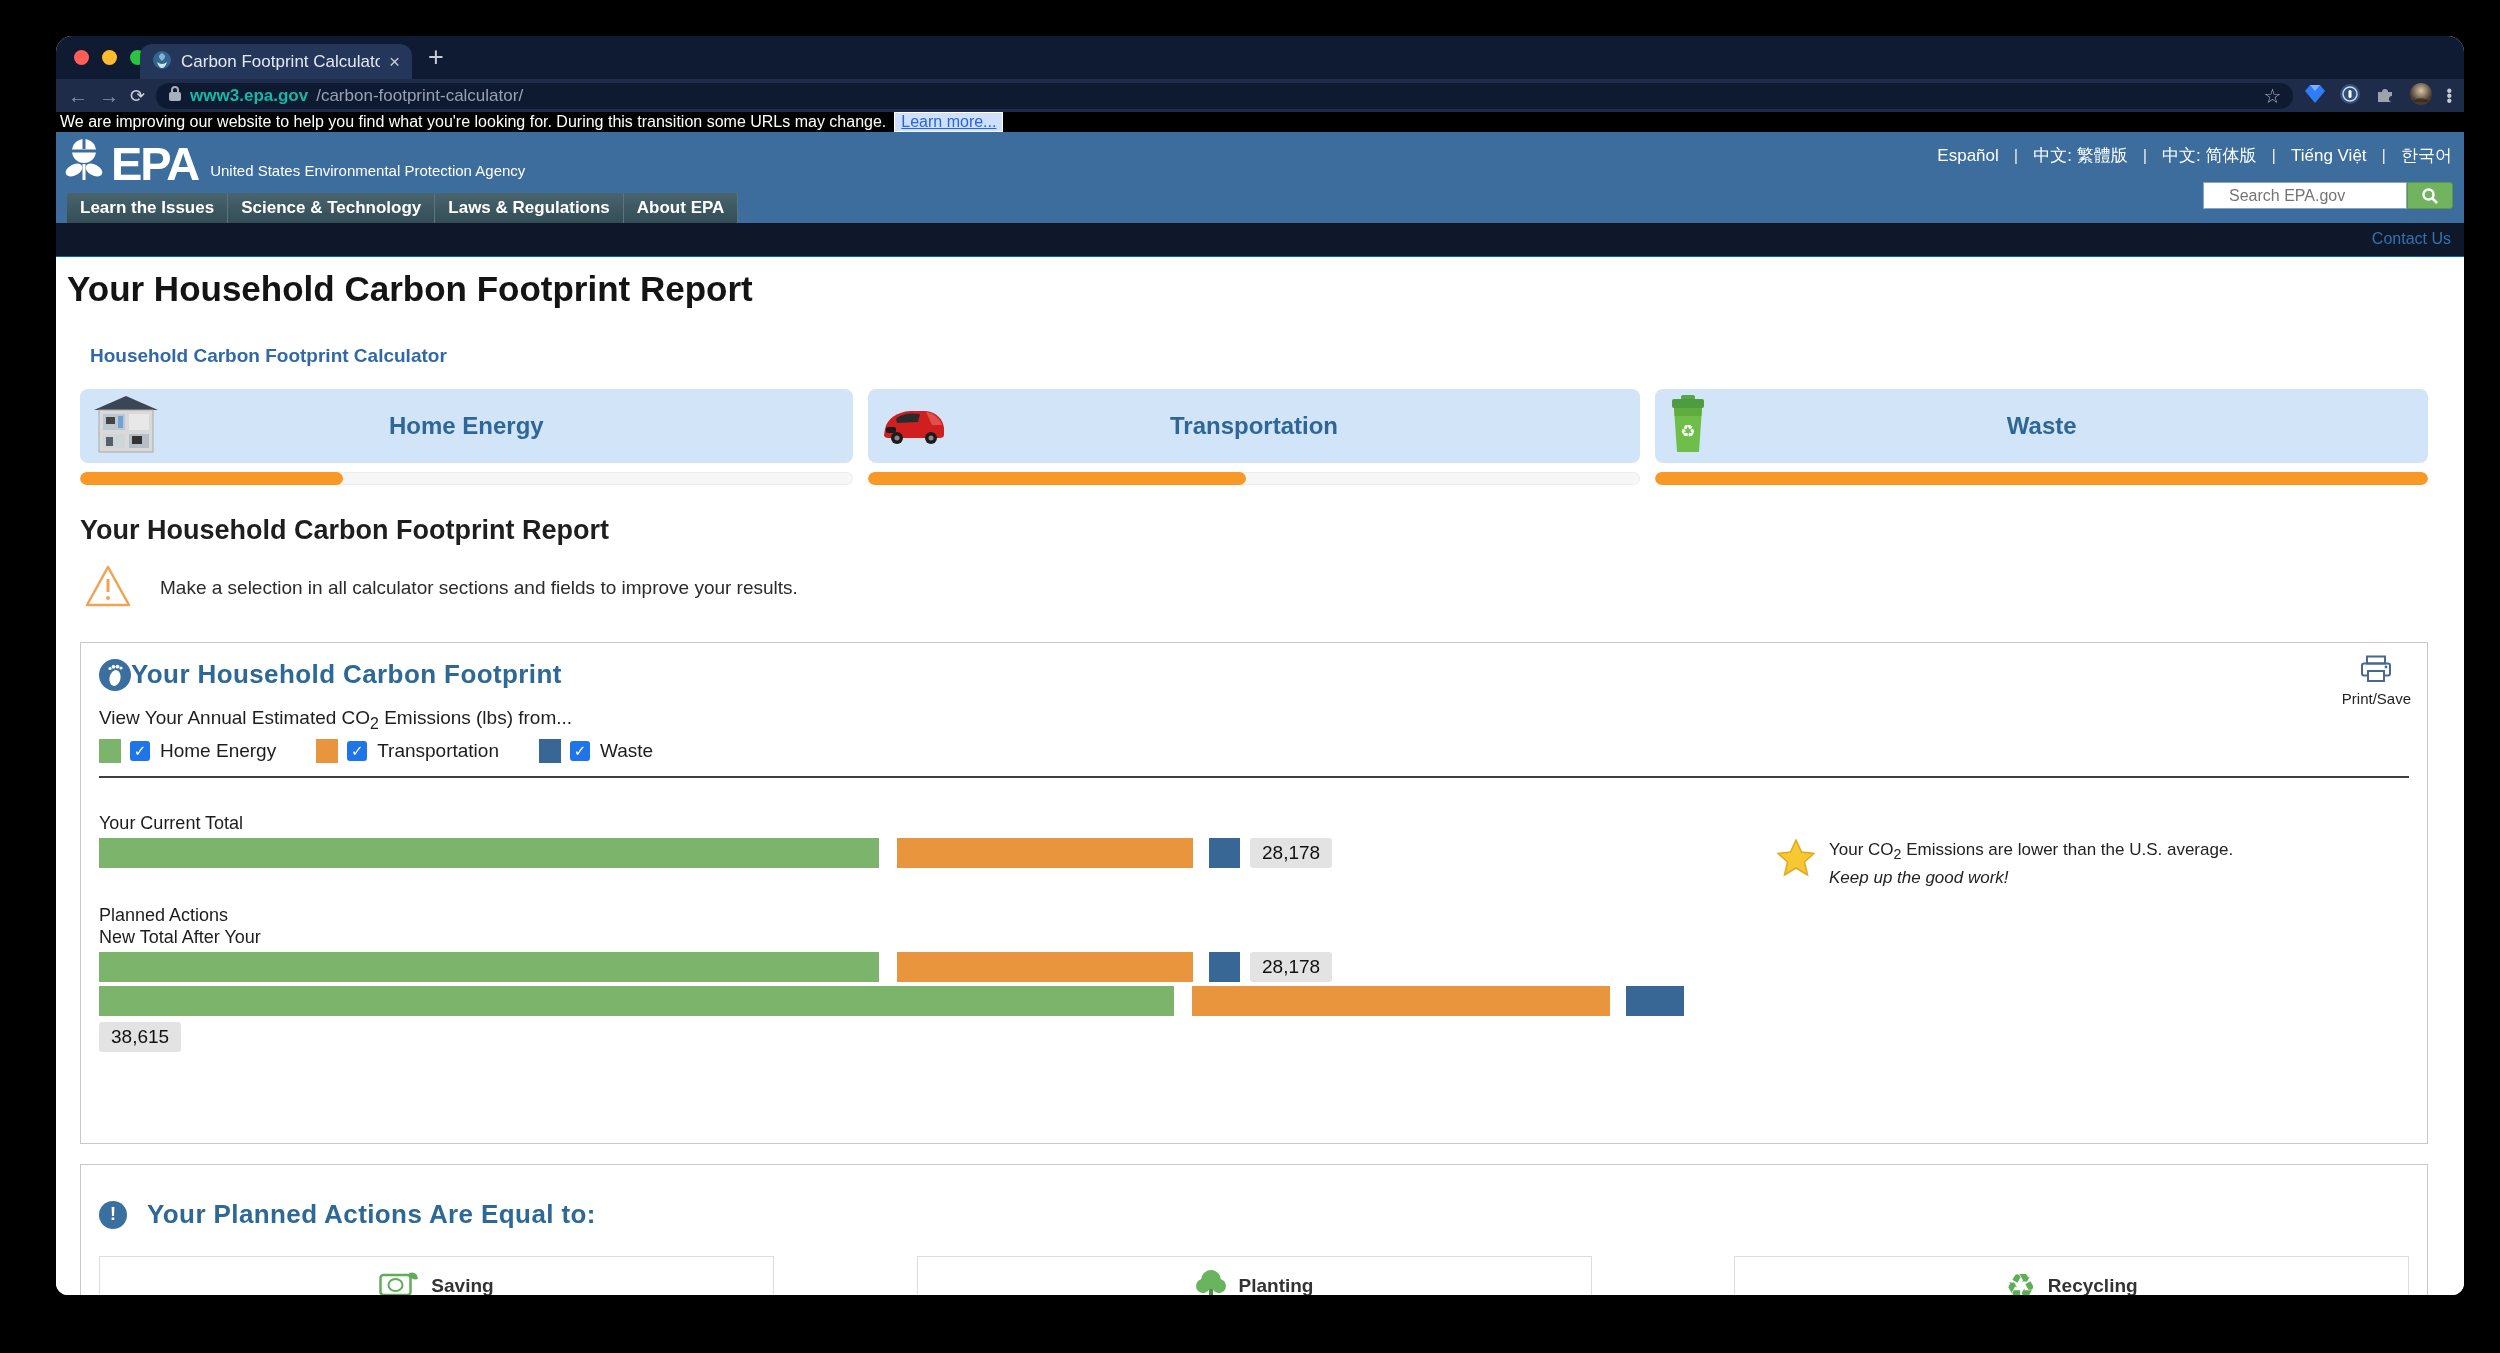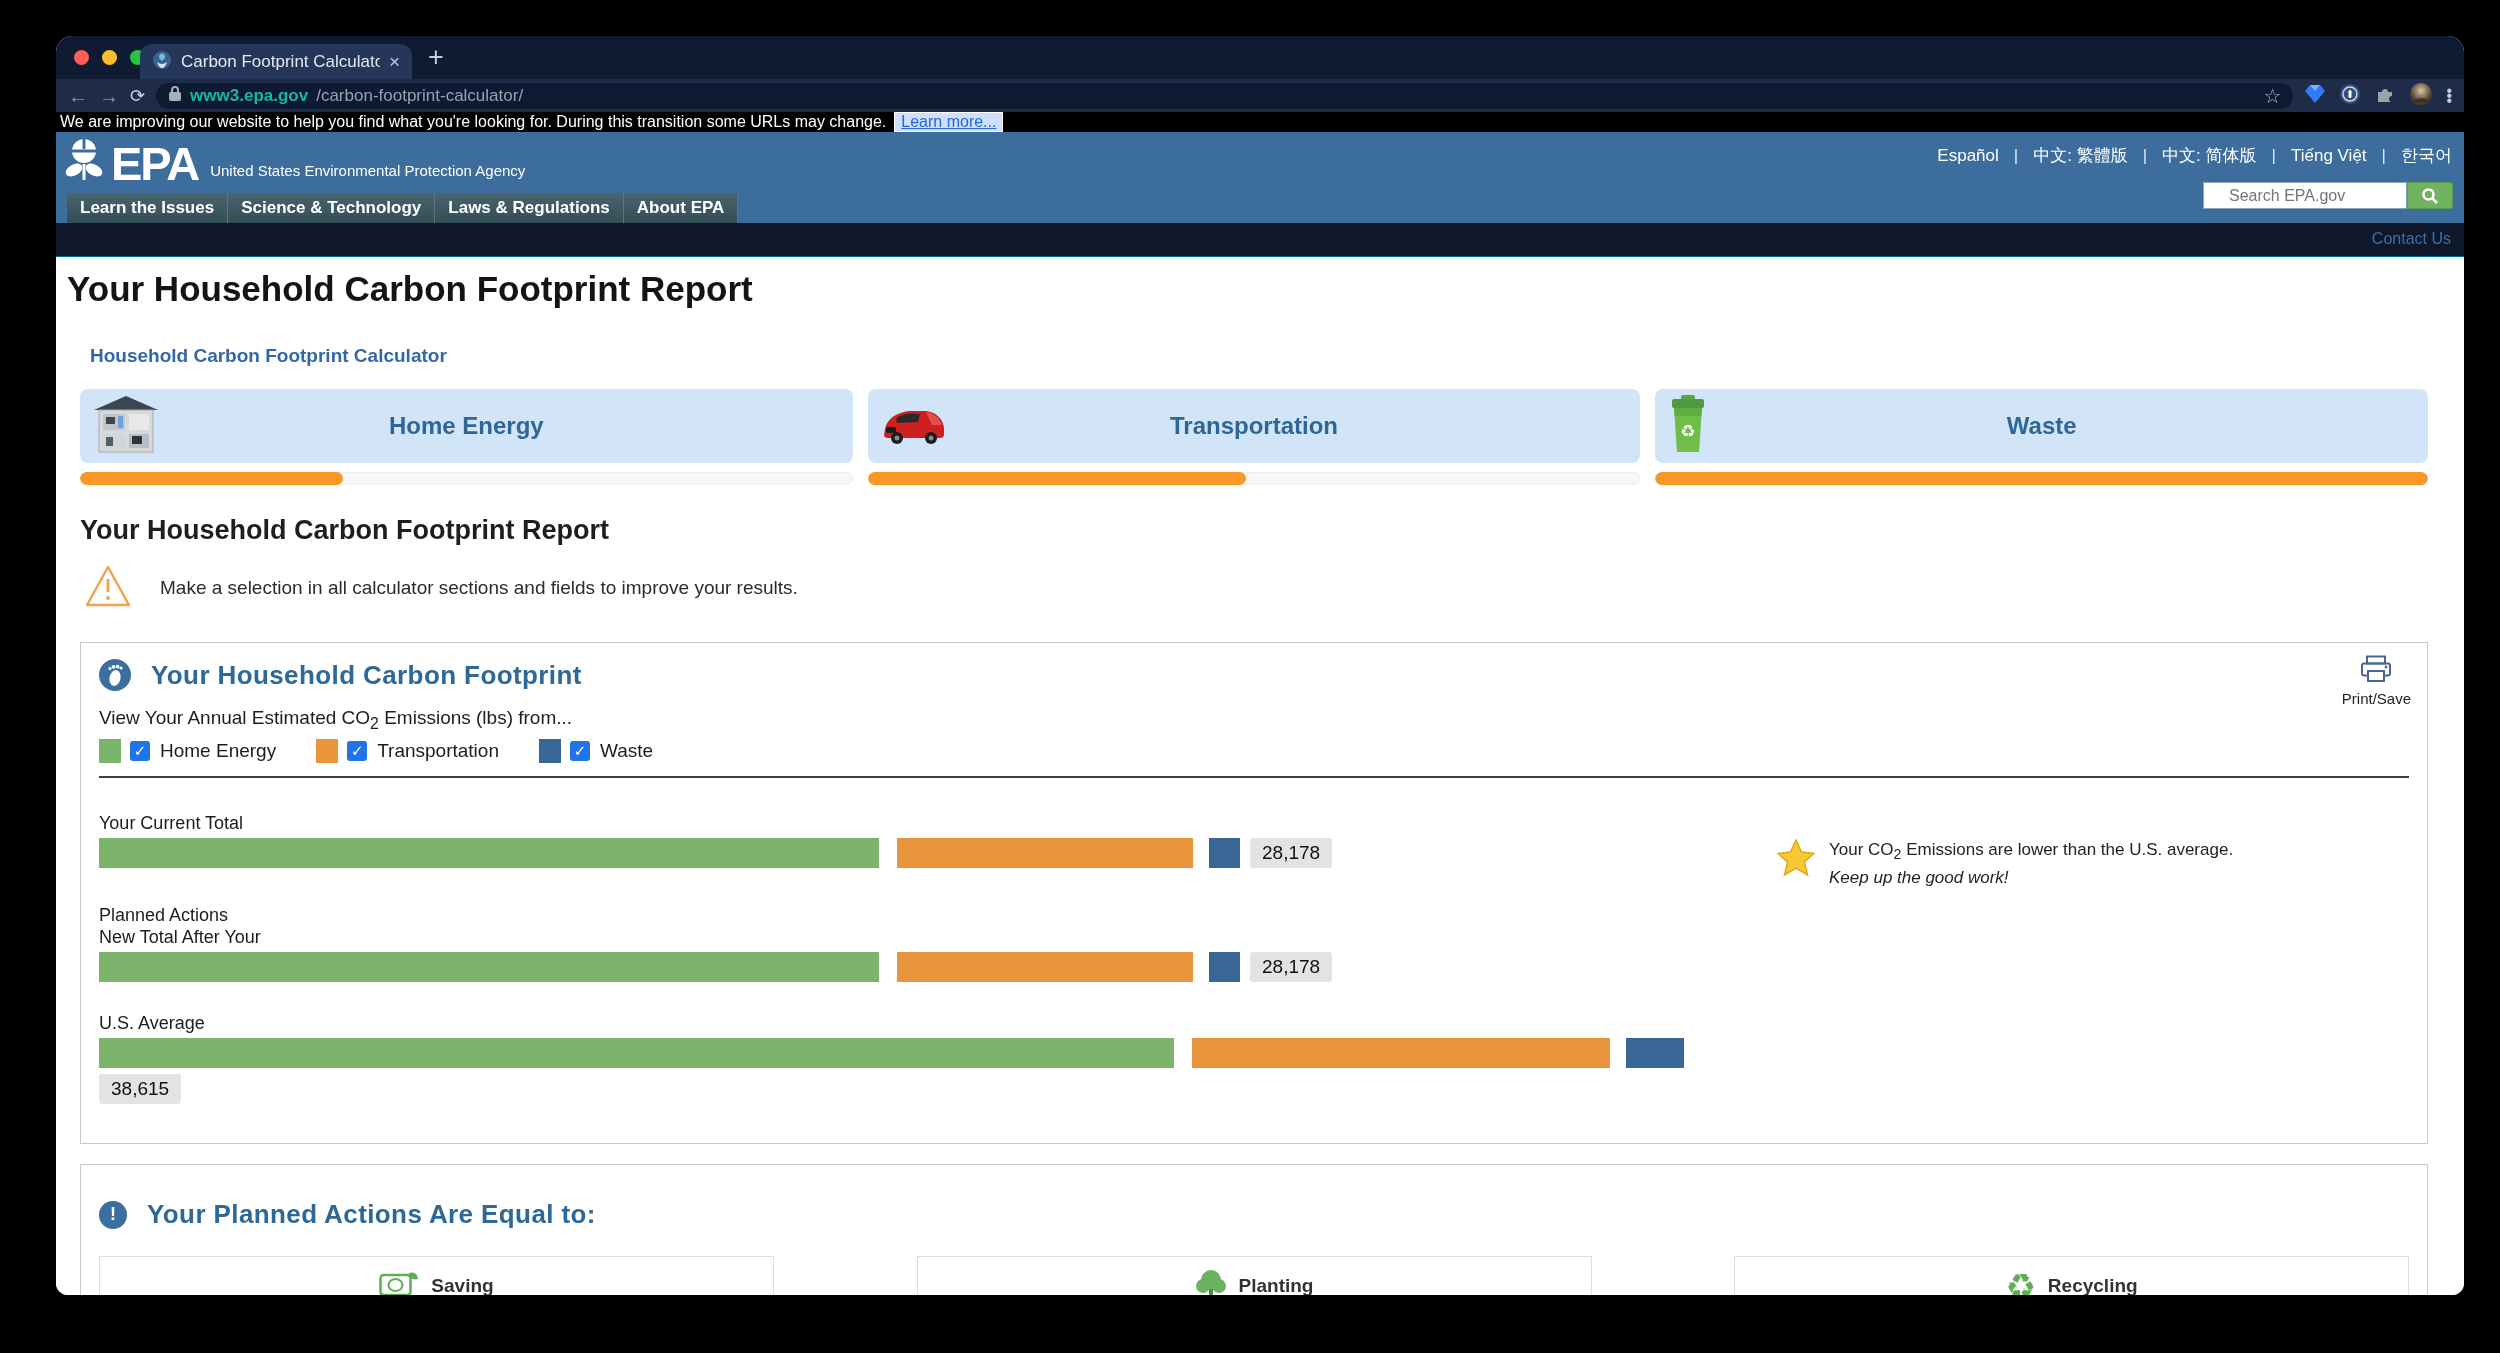--- a/index.html
+++ b/index.html
@@ -52,21 +52,21 @@
   .section-card{flex:1;height:74px;background:#d2e4f7;border-radius:8px;position:relative;display:flex;align-items:center;padding-left:14px;box-sizing:border-box}
   .section-label{position:absolute;left:0;right:0;text-align:center;color:#2e6796;font-weight:bold;font-size:24px}
   .progress-row{display:flex;gap:15px;margin:9px 36px 0 24px}
   .track{flex:1;height:13px;background:#f7f7f7;border-radius:7px;box-shadow:inset 0 0 0 1px #ededed;overflow:hidden}
   .fill{height:100%;background:#f89826;border-radius:7px}
   .report-heading{margin:30px 0 0 24px;font-size:27px;font-weight:bold;color:#1e1e1e}
   .warning{display:flex;align-items:center;gap:28px;margin:18px 0 0 28px}
   .warning-text{font-size:19px;color:#2b2b2b}
 
   .report-card{margin:30px 36px 0 24px;height:502px;border:1px solid #c8c8c8;position:relative;padding:0 18px;box-sizing:border-box;background:#fff}
-  .card-head{display:flex;align-items:center;gap:20px;padding-top:16px}
+  .card-head{display:flex;align-items:flex-start;padding-top:16px}
   .foot-circle{width:32px;height:32px;border-radius:50%;background:#3a6f9f;display:flex;align-items:center;justify-content:center;flex:none}
   .card-title{color:#2d6896;font-weight:bold;font-size:26px;letter-spacing:.4px}
   .printsave{position:absolute;right:16px;top:12px;text-align:center}
   .printsave .lbl{font-size:15px;color:#222;margin-top:3px}
   .view-label{margin-top:16px;font-size:19px;color:#1e1e1e}
   .legend{display:flex;align-items:center;margin-top:6px}
   .swatch{width:22px;height:24px;margin-right:9px;flex:none}
   .swatch.green{background:#7db46c}.swatch.orange{background:#e9953d}.swatch.blue{background:#386795}
   .cbx{width:20px;height:20px;background:#1f74e8;border-radius:3px;color:#fff;font-size:15px;display:flex;align-items:center;justify-content:center;margin-right:10px;flex:none}
   .leg-label{font-size:19px;color:#1c1c1c;margin-right:40px}
@@ -357,21 +357,20 @@
           <div>Planned Actions</div>
           <div>New Total After Your</div>
         </div>
       <div class="barrow">
         <div class="seg green" style="width: 780px;"></div>
         <div class="seg orange" style="width: 296px;"></div>
         <div class="seg blue" style="width: 31px;"></div>
         <div class="badge">28,178</div>
       </div>
 
-      <div class="row-label us">U.S. Average</div>
       <div class="barrow">
         <div class="seg green" style="width: 1075px;"></div>
         <div class="seg orange" style="width: 418px;"></div>
         <div class="seg blue" style="width: 58px;"></div>
       </div>
       <div class="badge below">38,615</div>
     </div>
 
     <div class="planned-card">
       <div class="planned-head">

